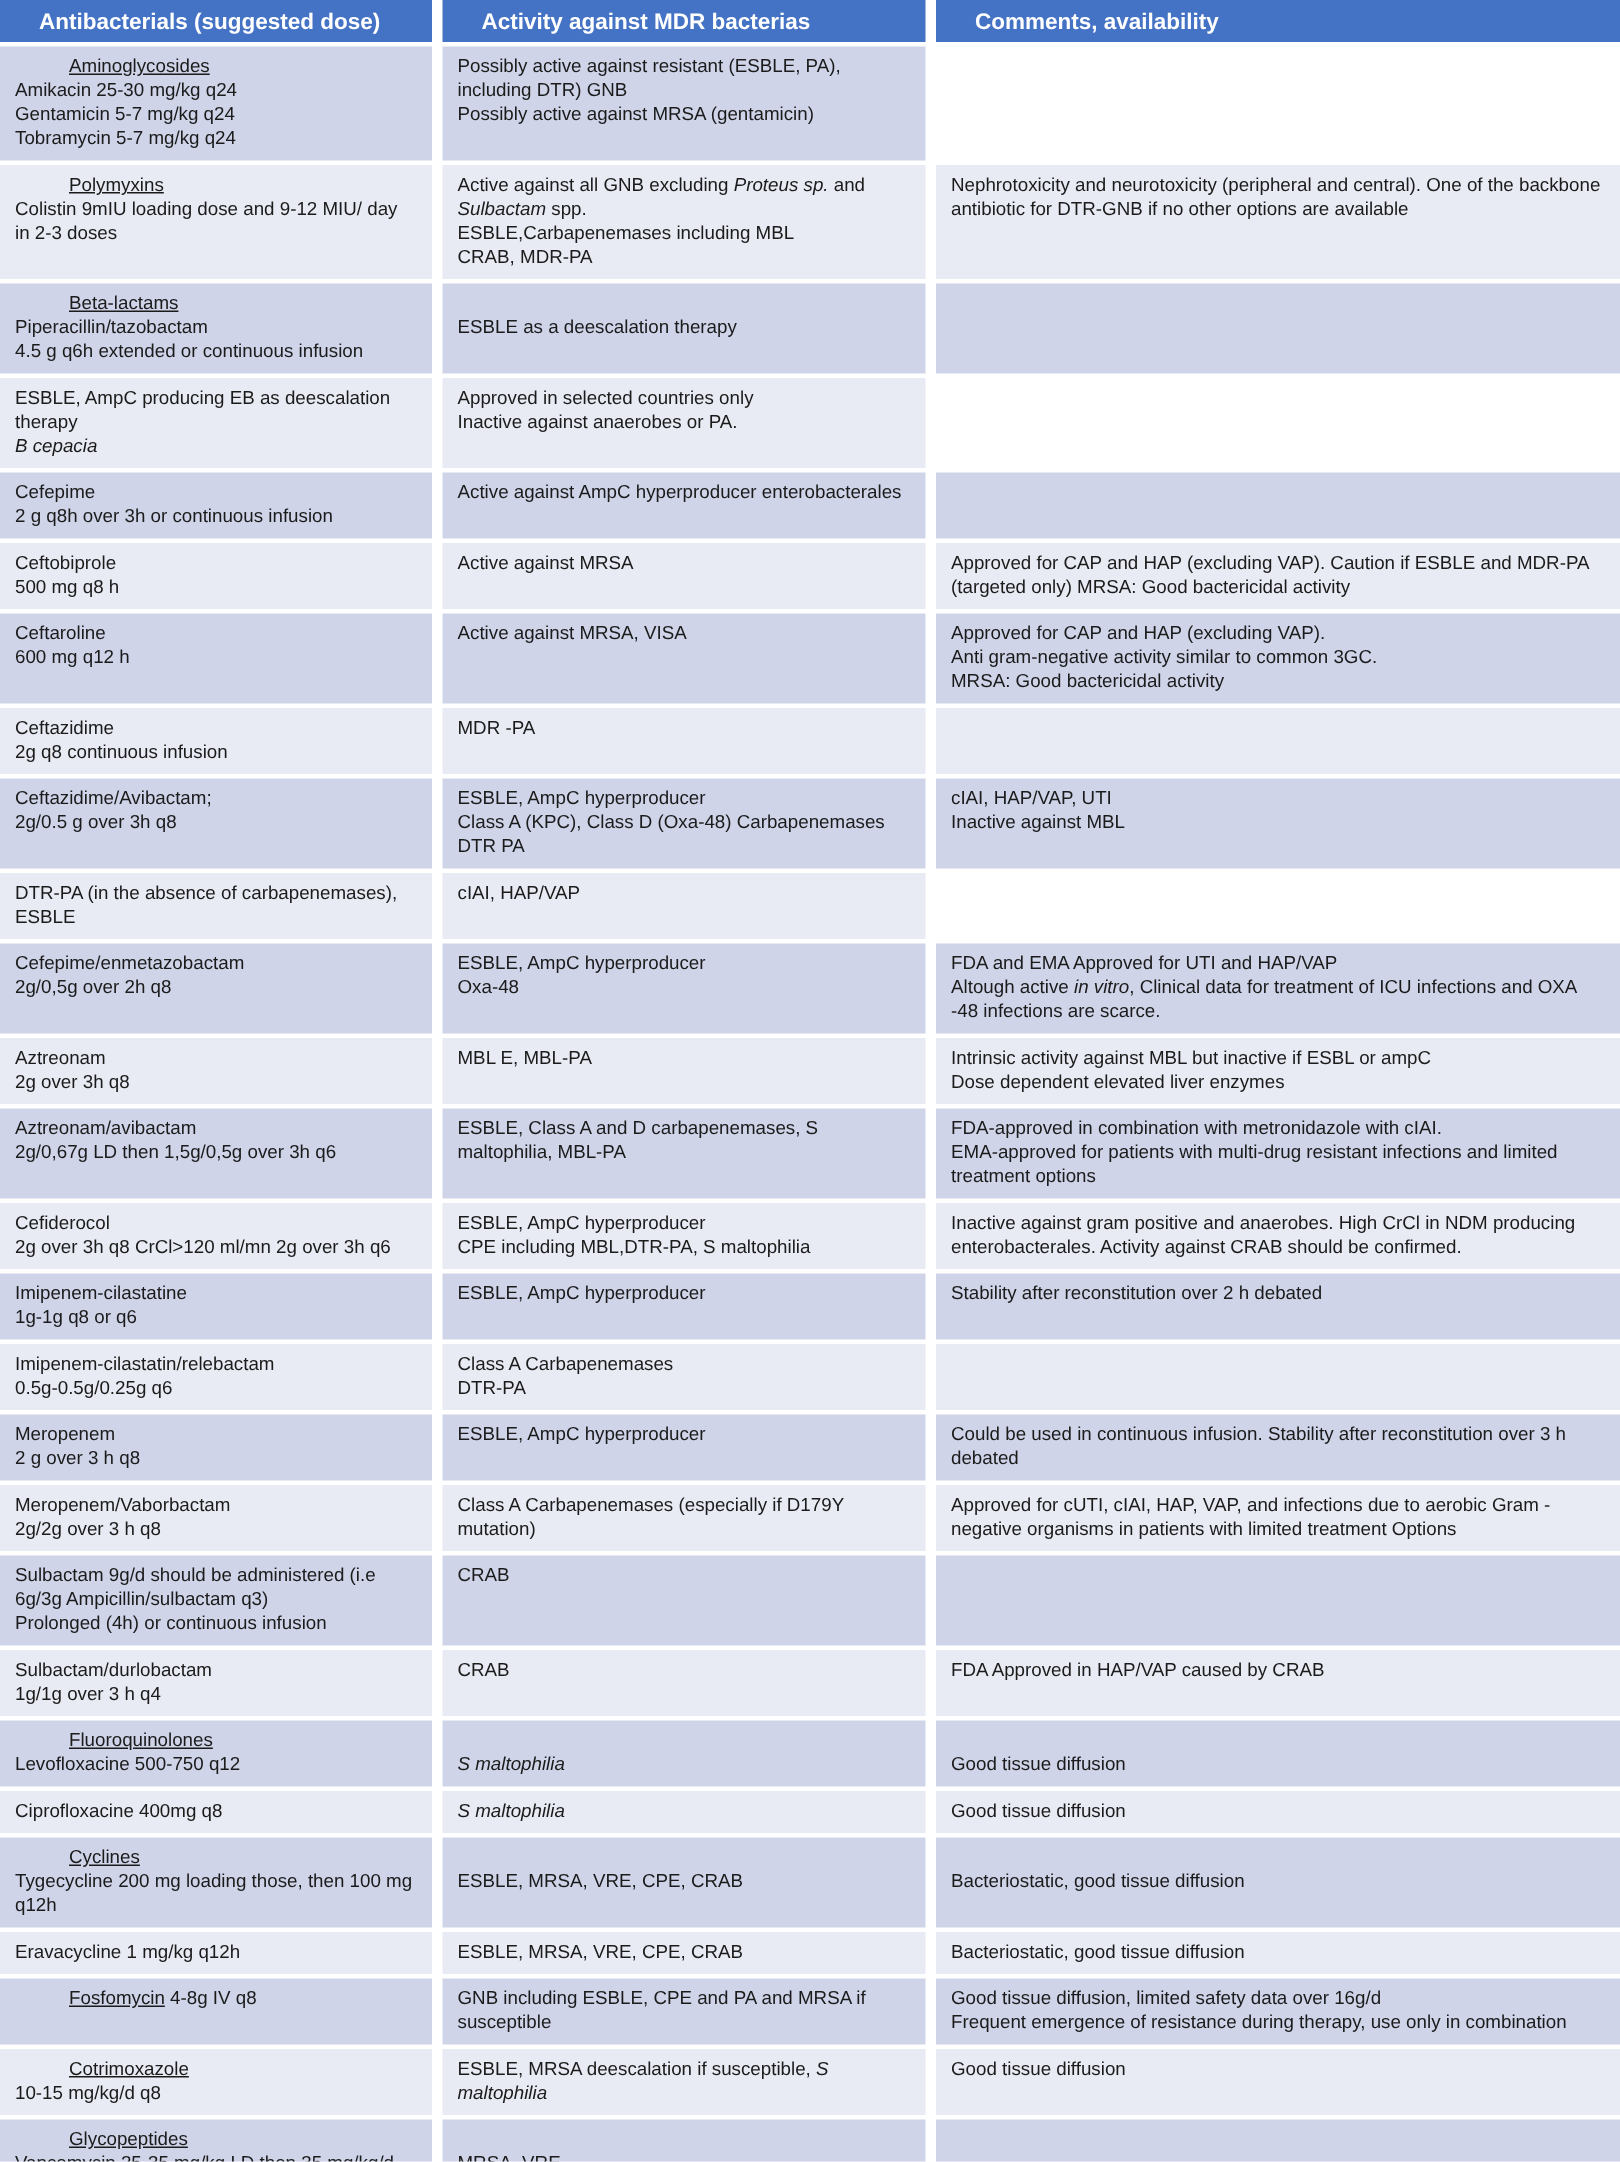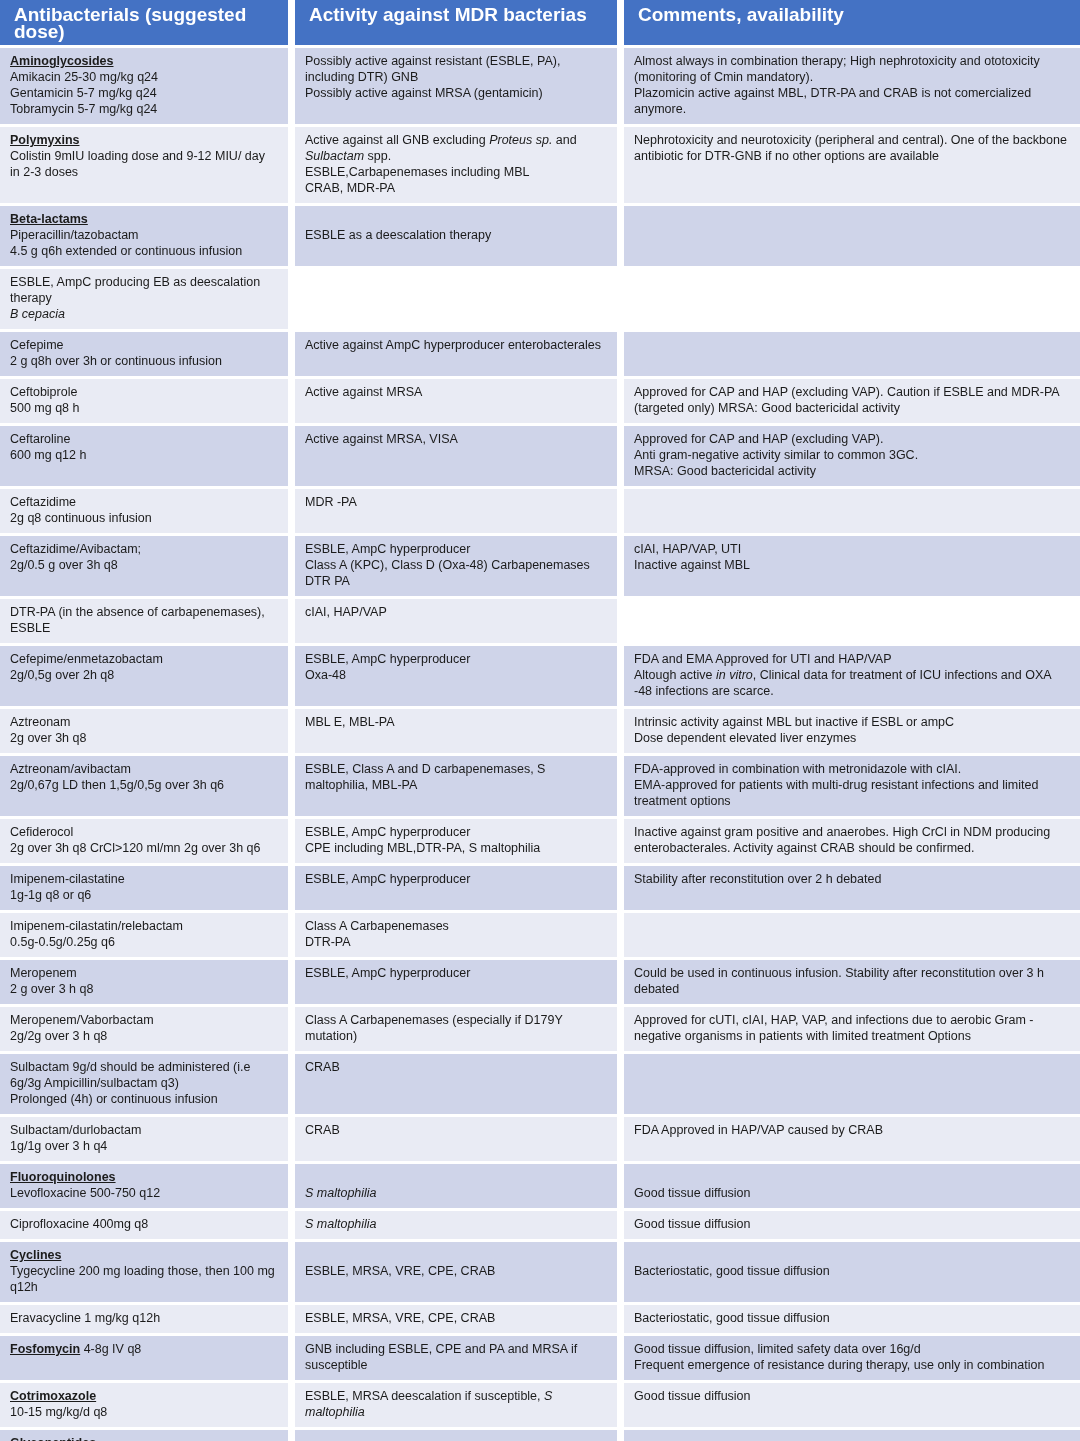--- a/index.html
+++ b/index.html
@@ -18,28 +18,28 @@
   .cell {
     padding:5px 10px 7px 10px;
     font-size:12.5px;
     line-height:16px;
     color:var(--txt);
   }
   .header-row .cell {
     background:var(--hdr);
     color:var(--hdrtxt);
     font-weight:bold;
-    font-size:19px;
+    font-size:15px;
     line-height:17px;
-    padding:6px 10px 5px 14px;
+    padding:6px 10px 5px 26px;
   }
   .shade-a .cell { background:var(--shadeA); }
   .shade-b .cell { background:var(--shadeB); }
   .ln { min-height:16px; }
-  .grp { font-weight:bold; text-decoration:underline; }
+  .grp { font-weight:normal; text-decoration:underline;margin-left:36px; }
   i { font-style:italic; }
 </style>
 </head>
 <body>
 
 <div class="tbl">
   <div class="row header-row">
     <div class="cell">Antibacterials (suggested dose)</div>
     <div class="cell">Activity against MDR bacterias</div>
     <div class="cell">Comments, availability</div>
@@ -49,24 +49,20 @@
     <div class="cell">
           <div class="ln"><span class="grp">Aminoglycosides</span></div>
           <div class="ln">Amikacin 25-30 mg/kg q24</div>
           <div class="ln">Gentamicin 5-7 mg/kg q24</div>
           <div class="ln">Tobramycin 5-7 mg/kg q24</div>
         </div>
     <div class="cell">
           <div class="ln">Possibly active against resistant (ESBLE, PA),  including DTR) GNB</div>
           <div class="ln">Possibly active against MRSA (gentamicin)</div>
         </div>
-    <div class="cell">
-          <div class="ln">Almost always in combination therapy; High nephrotoxicity and ototoxicity (monitoring of Cmin mandatory).</div>
-          <div class="ln">Plazomicin active against MBL, DTR-PA and CRAB  is not comercialized anymore.</div>
-        </div>
   </div>
 
   <div class="row shade-b">
     <div class="cell">
           <div class="ln"><span class="grp">Polymyxins</span></div>
           <div class="ln">Colistin 9mIU loading dose and 9-12 MIU/ day in 2-3 doses</div>
         </div>
     <div class="cell">
           <div class="ln">Active against all GNB excluding <i>Proteus sp.</i> and <i>Sulbactam</i> spp.</div>
           <div class="ln">ESBLE,Carbapenemases including MBL</div>
@@ -88,20 +84,24 @@
           <div class="ln">ESBLE as a deescalation therapy</div>
         </div>
     <div class="cell"></div>
   </div>
 
   <div class="row shade-b">
     <div class="cell">
           <div class="ln">ESBLE, AmpC producing EB as deescalation therapy</div>
           <div class="ln"><i>B cepacia</i></div>
         </div>
+    <div class="cell">
+          <div class="ln">Approved in selected countries only</div>
+          <div class="ln">Inactive against anaerobes or PA.</div>
+        </div>
   </div>
 
   <div class="row shade-a">
     <div class="cell">
           <div class="ln">Cefepime</div>
           <div class="ln">2 g q8h over 3h or  continuous infusion</div>
         </div>
     <div class="cell">
           <div class="ln">Active against AmpC hyperproducer enterobacterales</div>
         </div>

